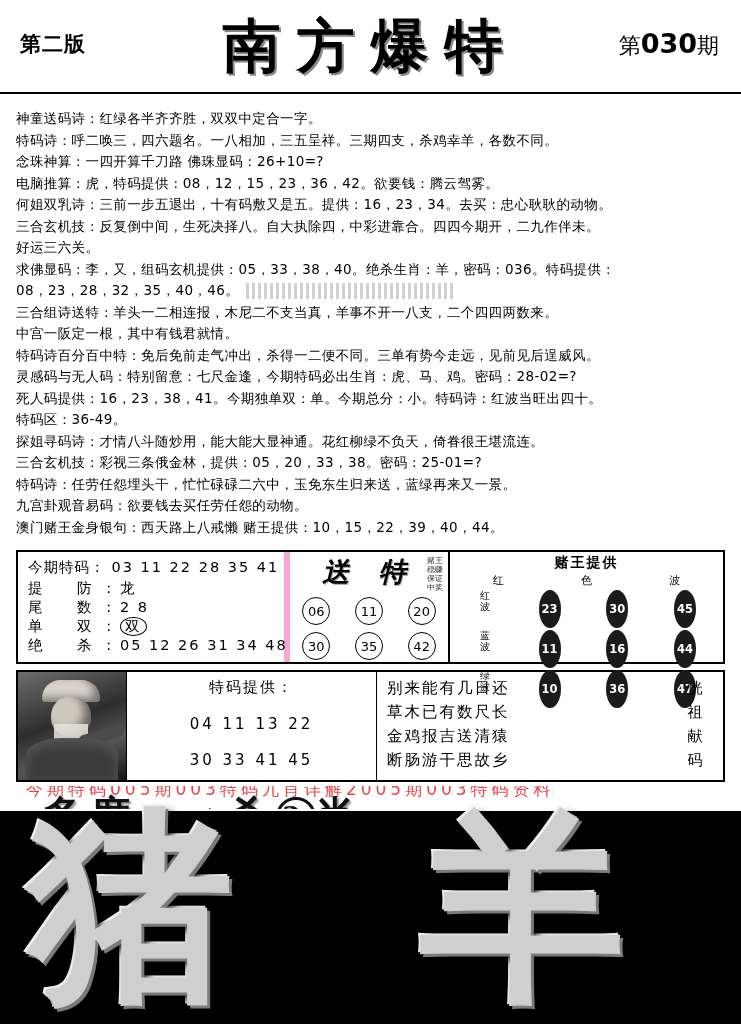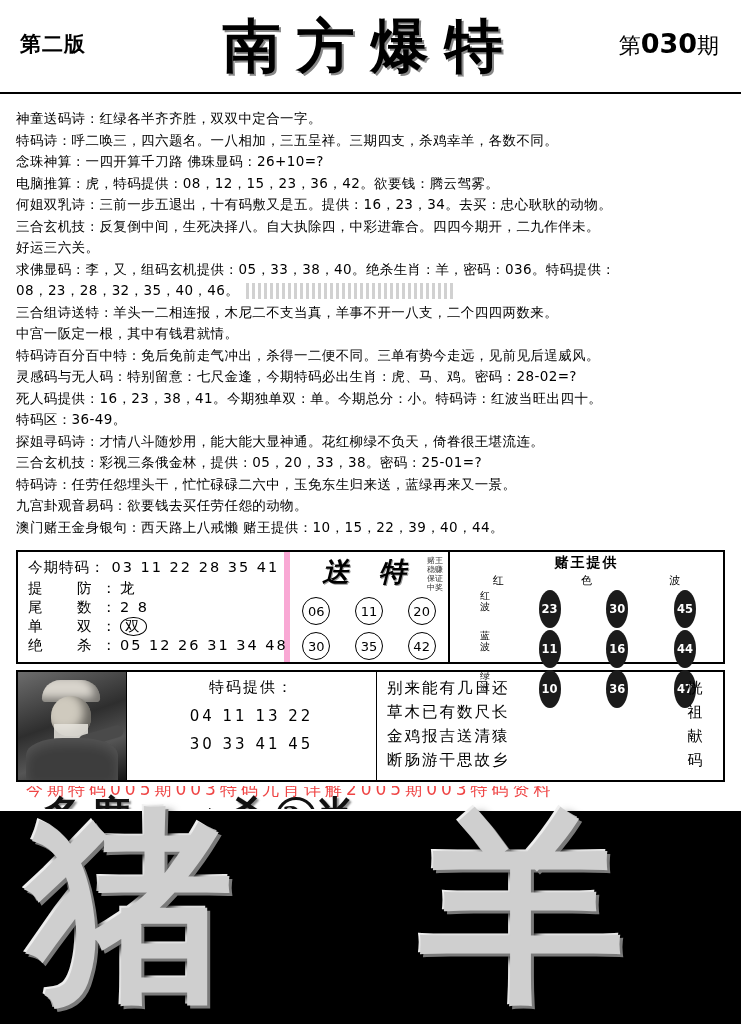--- a/index.html
+++ b/index.html
@@ -268,21 +268,21 @@
   .tm-title {
     font-size: 15px;
     letter-spacing: 2px;
     font-family: Liberation Mono, monospace;
   }
   .tm-nums {
     font-size: 15px;
     letter-spacing: 3px;
     margin-top: 10px;
   }
-  .tm-nums div { margin-top: 10px; }
+  .tm-nums div { margin-top: 18px; }
   .poem-col {
     flex: 1;
     display: flex;
     padding: 4px 6px 0 10px;
     box-sizing: border-box;
   }
   .poem-main {
     flex: 1;
     font-size: 15.5px;
     line-height: 24px;

